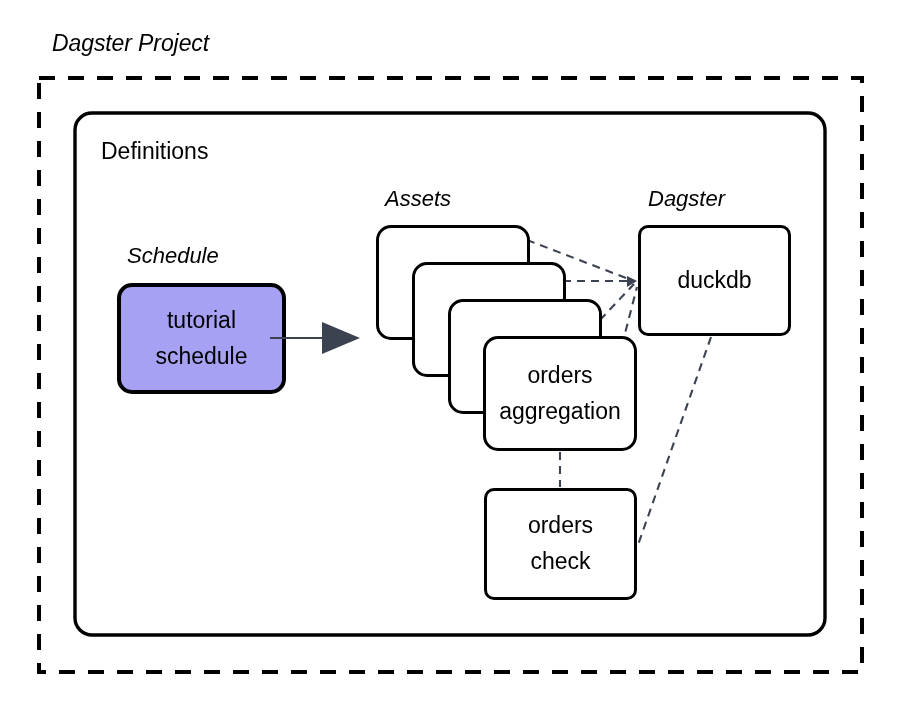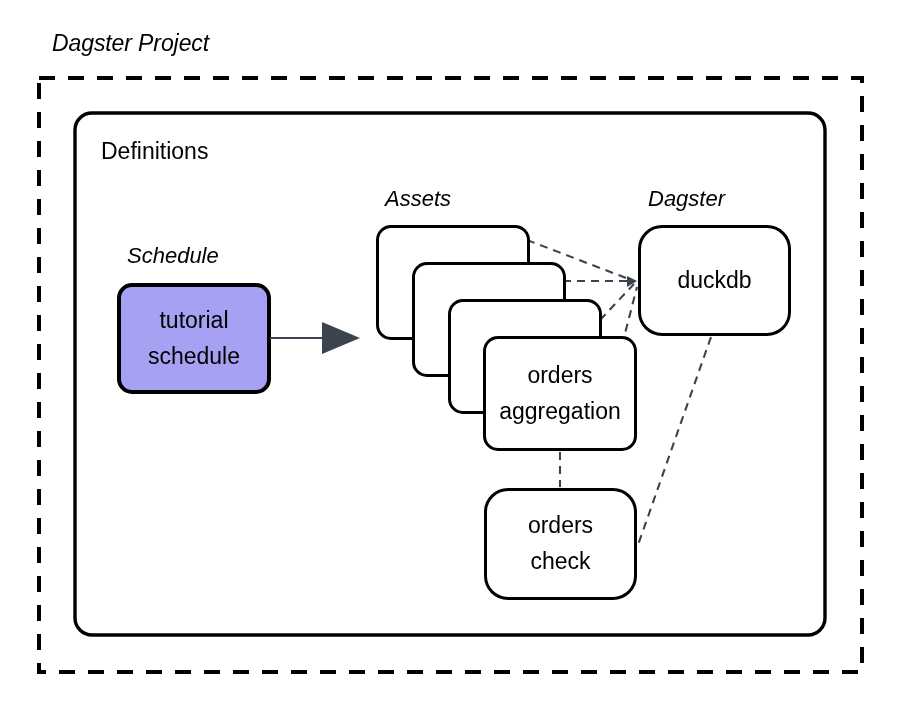--- a/index.html
+++ b/index.html
@@ -78,37 +78,37 @@
     font-size: 22px;
     text-align: left;
     line-height: 1.30;
   }
 
   
   .node {
     position: absolute;
     box-sizing: border-box;
     border: 3.2px solid #000000;
-    border-radius: 24px;
+    border-radius: 10px;
     background: #ffffff;
     display: flex;
     flex-direction: column;
     align-items: center;
     justify-content: center;
     font-size: 23px;
     line-height: 1.55;
     text-align: center;
   }
 
   .node .node-text { white-space: pre-line; }
 
   #schedule-node {
     left: 117px;
     top: 283px;
-    width: 154px;
+    width: 169px;
     height: 111px;
     background: #a6a1f2;
     border-width: 4px;
     border-radius: 15px;
   }
 
   .asset-card {
     width: 154px;
     height: 115px;
     border-width: 3.4px;

